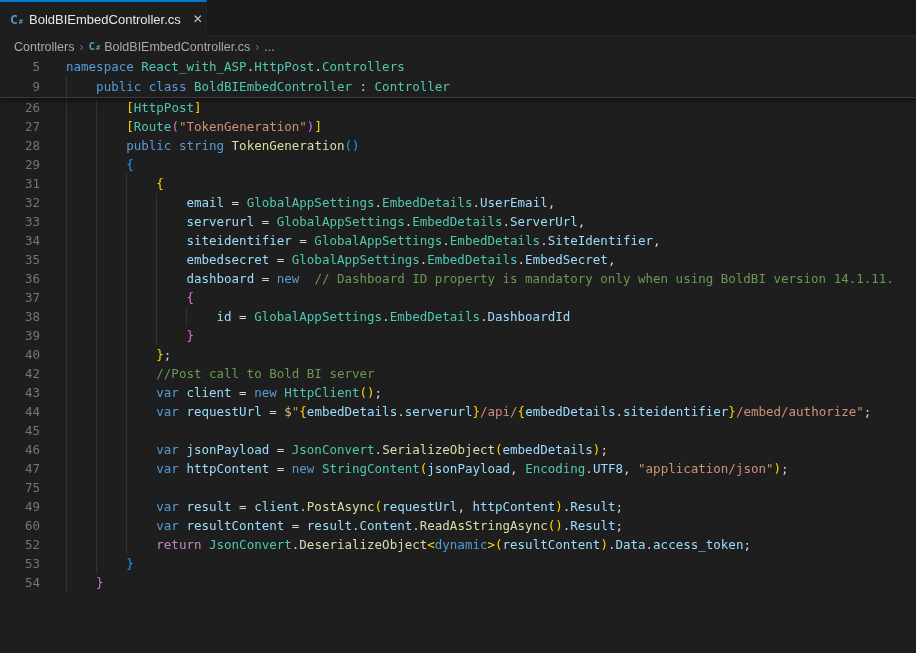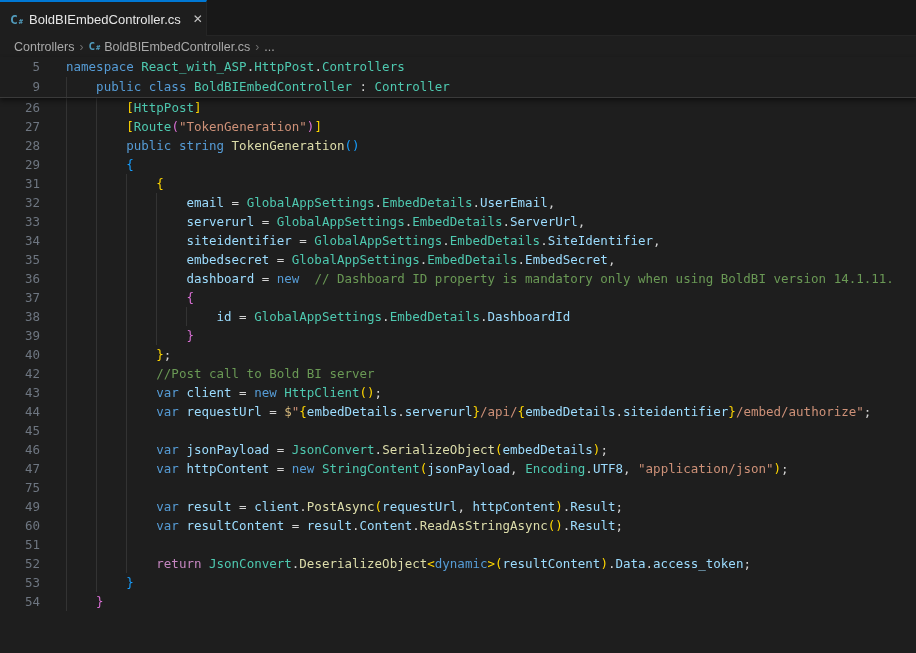--- a/index.html
+++ b/index.html
@@ -182,24 +182,20 @@
       </div>
       <div class="row">
         <span class="lnum">49</span>
         <span class="lbody"><span class="guide" style="left: 0ch;"></span><span class="guide" style="left: 4ch;"></span><span class="guide" style="left: 8ch;"></span>            <span class="tk-kw">var </span><span class="tk-var">result</span><span class="tk-pun"> = </span><span class="tk-var">client</span><span class="tk-pun">.</span><span class="tk-fn">PostAsync</span><span class="tk-b1">(</span><span class="tk-var">requestUrl</span><span class="tk-pun">, </span><span class="tk-var">httpContent</span><span class="tk-b1">)</span><span class="tk-pun">.</span><span class="tk-var">Result</span><span class="tk-pun">;</span></span>
       </div>
       <div class="row">
         <span class="lnum">60</span>
         <span class="lbody"><span class="guide" style="left: 0ch;"></span><span class="guide" style="left: 4ch;"></span><span class="guide" style="left: 8ch;"></span>            <span class="tk-kw">var </span><span class="tk-var">resultContent</span><span class="tk-pun"> = </span><span class="tk-var">result</span><span class="tk-pun">.</span><span class="tk-var">Content</span><span class="tk-pun">.</span><span class="tk-fn">ReadAsStringAsync</span><span class="tk-b1">()</span><span class="tk-pun">.</span><span class="tk-var">Result</span><span class="tk-pun">;</span></span>
       </div>
       <div class="row">
-        <span class="lnum">51</span>
-        <span class="lbody"><span class="guide" style="left: 0ch;"></span><span class="guide" style="left: 4ch;"></span><span class="guide" style="left: 8ch;"></span></span>
-      </div>
-      <div class="row">
         <span class="lnum">52</span>
         <span class="lbody"><span class="guide" style="left: 0ch;"></span><span class="guide" style="left: 4ch;"></span><span class="guide" style="left: 8ch;"></span>            <span class="tk-ctrl">return </span><span class="tk-type">JsonConvert</span><span class="tk-pun">.</span><span class="tk-fn">DeserializeObject</span><span class="tk-b1">&lt;</span><span class="tk-kw">dynamic</span><span class="tk-b1">&gt;</span><span class="tk-b1">(</span><span class="tk-var">resultContent</span><span class="tk-b1">)</span><span class="tk-pun">.</span><span class="tk-var">Data</span><span class="tk-pun">.</span><span class="tk-var">access_token</span><span class="tk-pun">;</span></span>
       </div>
       <div class="row">
         <span class="lnum">53</span>
         <span class="lbody"><span class="guide" style="left: 0ch;"></span><span class="guide" style="left: 4ch;"></span>        <span class="tk-b3">}</span></span>
       </div>
       <div class="row">
         <span class="lnum">54</span>
         <span class="lbody"><span class="guide" style="left: 0ch;"></span>    <span class="tk-b2">}</span></span>

